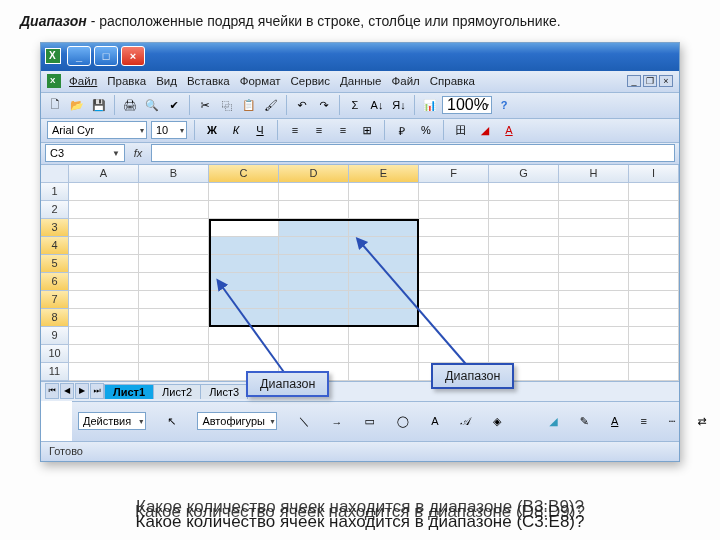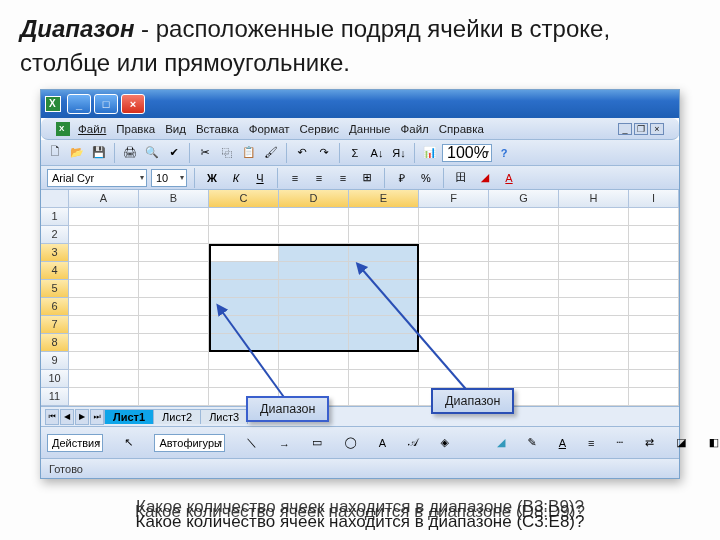--- a/index.html
+++ b/index.html
@@ -11,21 +11,21 @@
     overflow: hidden;
     position: relative;
   }
   .slide {
     position: relative;
     width: 720px;
     height: 540px;
     padding: 12px 20px 0 20px;
   }
   .definition {
-    font-size: 24px;
+    font-size: 14px;
     color: #1a1a1a;
     line-height: 1.4;
     margin-bottom: 10px;
   }
   .definition .term {
     font-style: italic;
     font-weight: bold;
   }
   .excel-window {
     position: relative;
@@ -53,24 +53,23 @@
   .win-controls { display:flex; gap:3px;}
   .wbtn { width:24px; height:20px; border:1px solid #fff; border-radius:3px; display:flex; align-items:center; justify-content:center; font-size:11px; font-weight:bold; color:#fff;}
   .wbtn.min,.wbtn.max { background:linear-gradient(#6db0f5,#2a72cc);}
   .wbtn.close { background:linear-gradient(#f57a6a,#d72f1b);}
   .menubar {
     height: 22px;
     background: linear-gradient(#e4ecf7,#c9d8ef);
     border-bottom:1px solid #9db9d9;
     display:flex;
     align-items:center;
-    padding:0 15px;
+    padding:0 6px;
     font-size:11.5px;
     color:#1a1a1a;
-    border-radius:7px;
   }
   .menubar .msmall { width:14px;height:14px; background:#2a8a3a; margin-right:8px; position:relative;}
   .menubar .msmall:after{content:"X";font:bold 8px Arial;color:#fff;position:absolute;left:3px;top:2px;}
   .menubar span { margin-right: 10px; }
   .menubar span u { text-decoration:underline;}
   .menubar .minmax { margin-left:auto; display:flex; gap:2px;}
   .menubar .minmax div { width:14px;height:12px;border:1px solid #6c8bb9;background:#d1ddef;font-size:9px;text-align:center;line-height:10px;}
   .toolbar {
     height:26px;
     background:linear-gradient(#e4ecf7,#c9d8ef);
@@ -106,21 +105,21 @@
   .font-row {
     height:24px;
     background:linear-gradient(#e4ecf7,#c9d8ef);
     border-bottom:1px solid #9db9d9;
     display:flex;
     align-items:center;
     padding:0 6px;
     gap:4px;
     font-size:11px;
   }
-  .combo { height:18px; background:#fff; border:1px solid #7aa3cc; padding:0 2px 0 4px; display:flex;align-items:center; position:relative;}
+  .combo { height:18px; background:#fff; border:1px solid #7aa3cc; padding:0 14px 0 4px; display:flex;align-items:center; position:relative;}
   .combo:after{content:"▾";position:absolute;right:2px;font-size:8px;color:#444;}
   
   .grid-area { position:relative; background:#fff; }
   .colhead-row { display:flex; height:18px;}
   .corner { width:28px; height:18px; background:#e4ecf7; border:1px solid #b0c4de; border-left:none; border-top:none;}
   .colhead { height:18px; background:linear-gradient(#f5f8fc,#dde7f3); border:1px solid #b0c4de; border-left:none; border-top:none; font-size:11px; text-align:center; line-height:17px; color:#333;}
   .colhead.wide { width:70px;}
   .colhead.sel { background:linear-gradient(#fde9a9,#f7cd5e);}
   .row { display:flex; height:18px;}
   .rowhead { width:28px; height:18px; background:linear-gradient(#f5f8fc,#dde7f3); border:1px solid #b0c4de; border-left:none; border-top:none; font-size:11px; text-align:center; line-height:17px; color:#333;}
@@ -144,22 +143,22 @@
   svg.arrow { position:absolute; z-index:8; pointer-events:none;}
   .sheet-tabs {
     height:20px; background:#e4ecf7; border-top:1px solid #9db9d9;
     display:flex; align-items:center; font-size:11px; padding:0 4px; gap:0;
   }
   .tab-nav { width:14px; height:16px; border:1px solid #9db9d9; background:#d1ddef; font-size:8px; text-align:center; line-height:14px; margin-right:1px;}
   .sheet-tab { padding:1px 8px; border:1px solid #9db9d9; border-bottom:none; background:#fff; margin-left:-1px; border-radius:0 0 0 0;}
   .sheet-tab.active { font-weight:bold; background:#0ea5e9;}
   .sheet-tab.inactive { background:#dbe5f0;}
   .drawing-bar {
-    height:32px; background:linear-gradient(#e4ecf7,#c9d8ef); border-top:1px solid #9db9d9;
-    display:flex; align-items:center; padding:0 6px; font-size:11px; gap:20px;
+    height:40px; background:linear-gradient(#e4ecf7,#c9d8ef); border-top:1px solid #9db9d9;
+    display:flex; align-items:center; padding:0 6px; font-size:11px; gap:20px;margin-left:31px;
   }
   .statusbar {
     height:20px; background:linear-gradient(#e4ecf7,#c9d8ef); border-top:1px solid #9db9d9;
     display:flex; align-items:center; padding:0 8px; font-size:11px; color:#333;
   }
   .bottom-questions {
     position:absolute;
     left:0; right:0;
     bottom: 10px;
     text-align:center;
@@ -259,20 +258,28 @@
       <div class="tb-btn">₽</div>
       <div class="tb-btn">%</div>
       <div class="tb-sep"></div>
       <div class="tb-btn">田</div>
       <div class="tb-btn" style="color:#c00">◢</div>
       <div class="tb-btn" style="color:#c00">
           <u>A</u>
         </div>
     </div>
 
+    <div class="formula-row">
+      <div class="name-box">
+        <span>C3</span>
+        <span class="dd">▼</span>
+      </div>
+      <div class="fx-btn">fx</div>
+      <div class="formula-bar"></div>
+    </div>
 
     <div class="grid-area">
       <div class="colhead-row">
         <div class="corner"></div>
         <div class="colhead wide">A</div>
         <div class="colhead wide">B</div>
         <div class="colhead wide sel">C</div>
         <div class="colhead wide sel">D</div>
         <div class="colhead wide sel">E</div>
         <div class="colhead wide">F</div>

